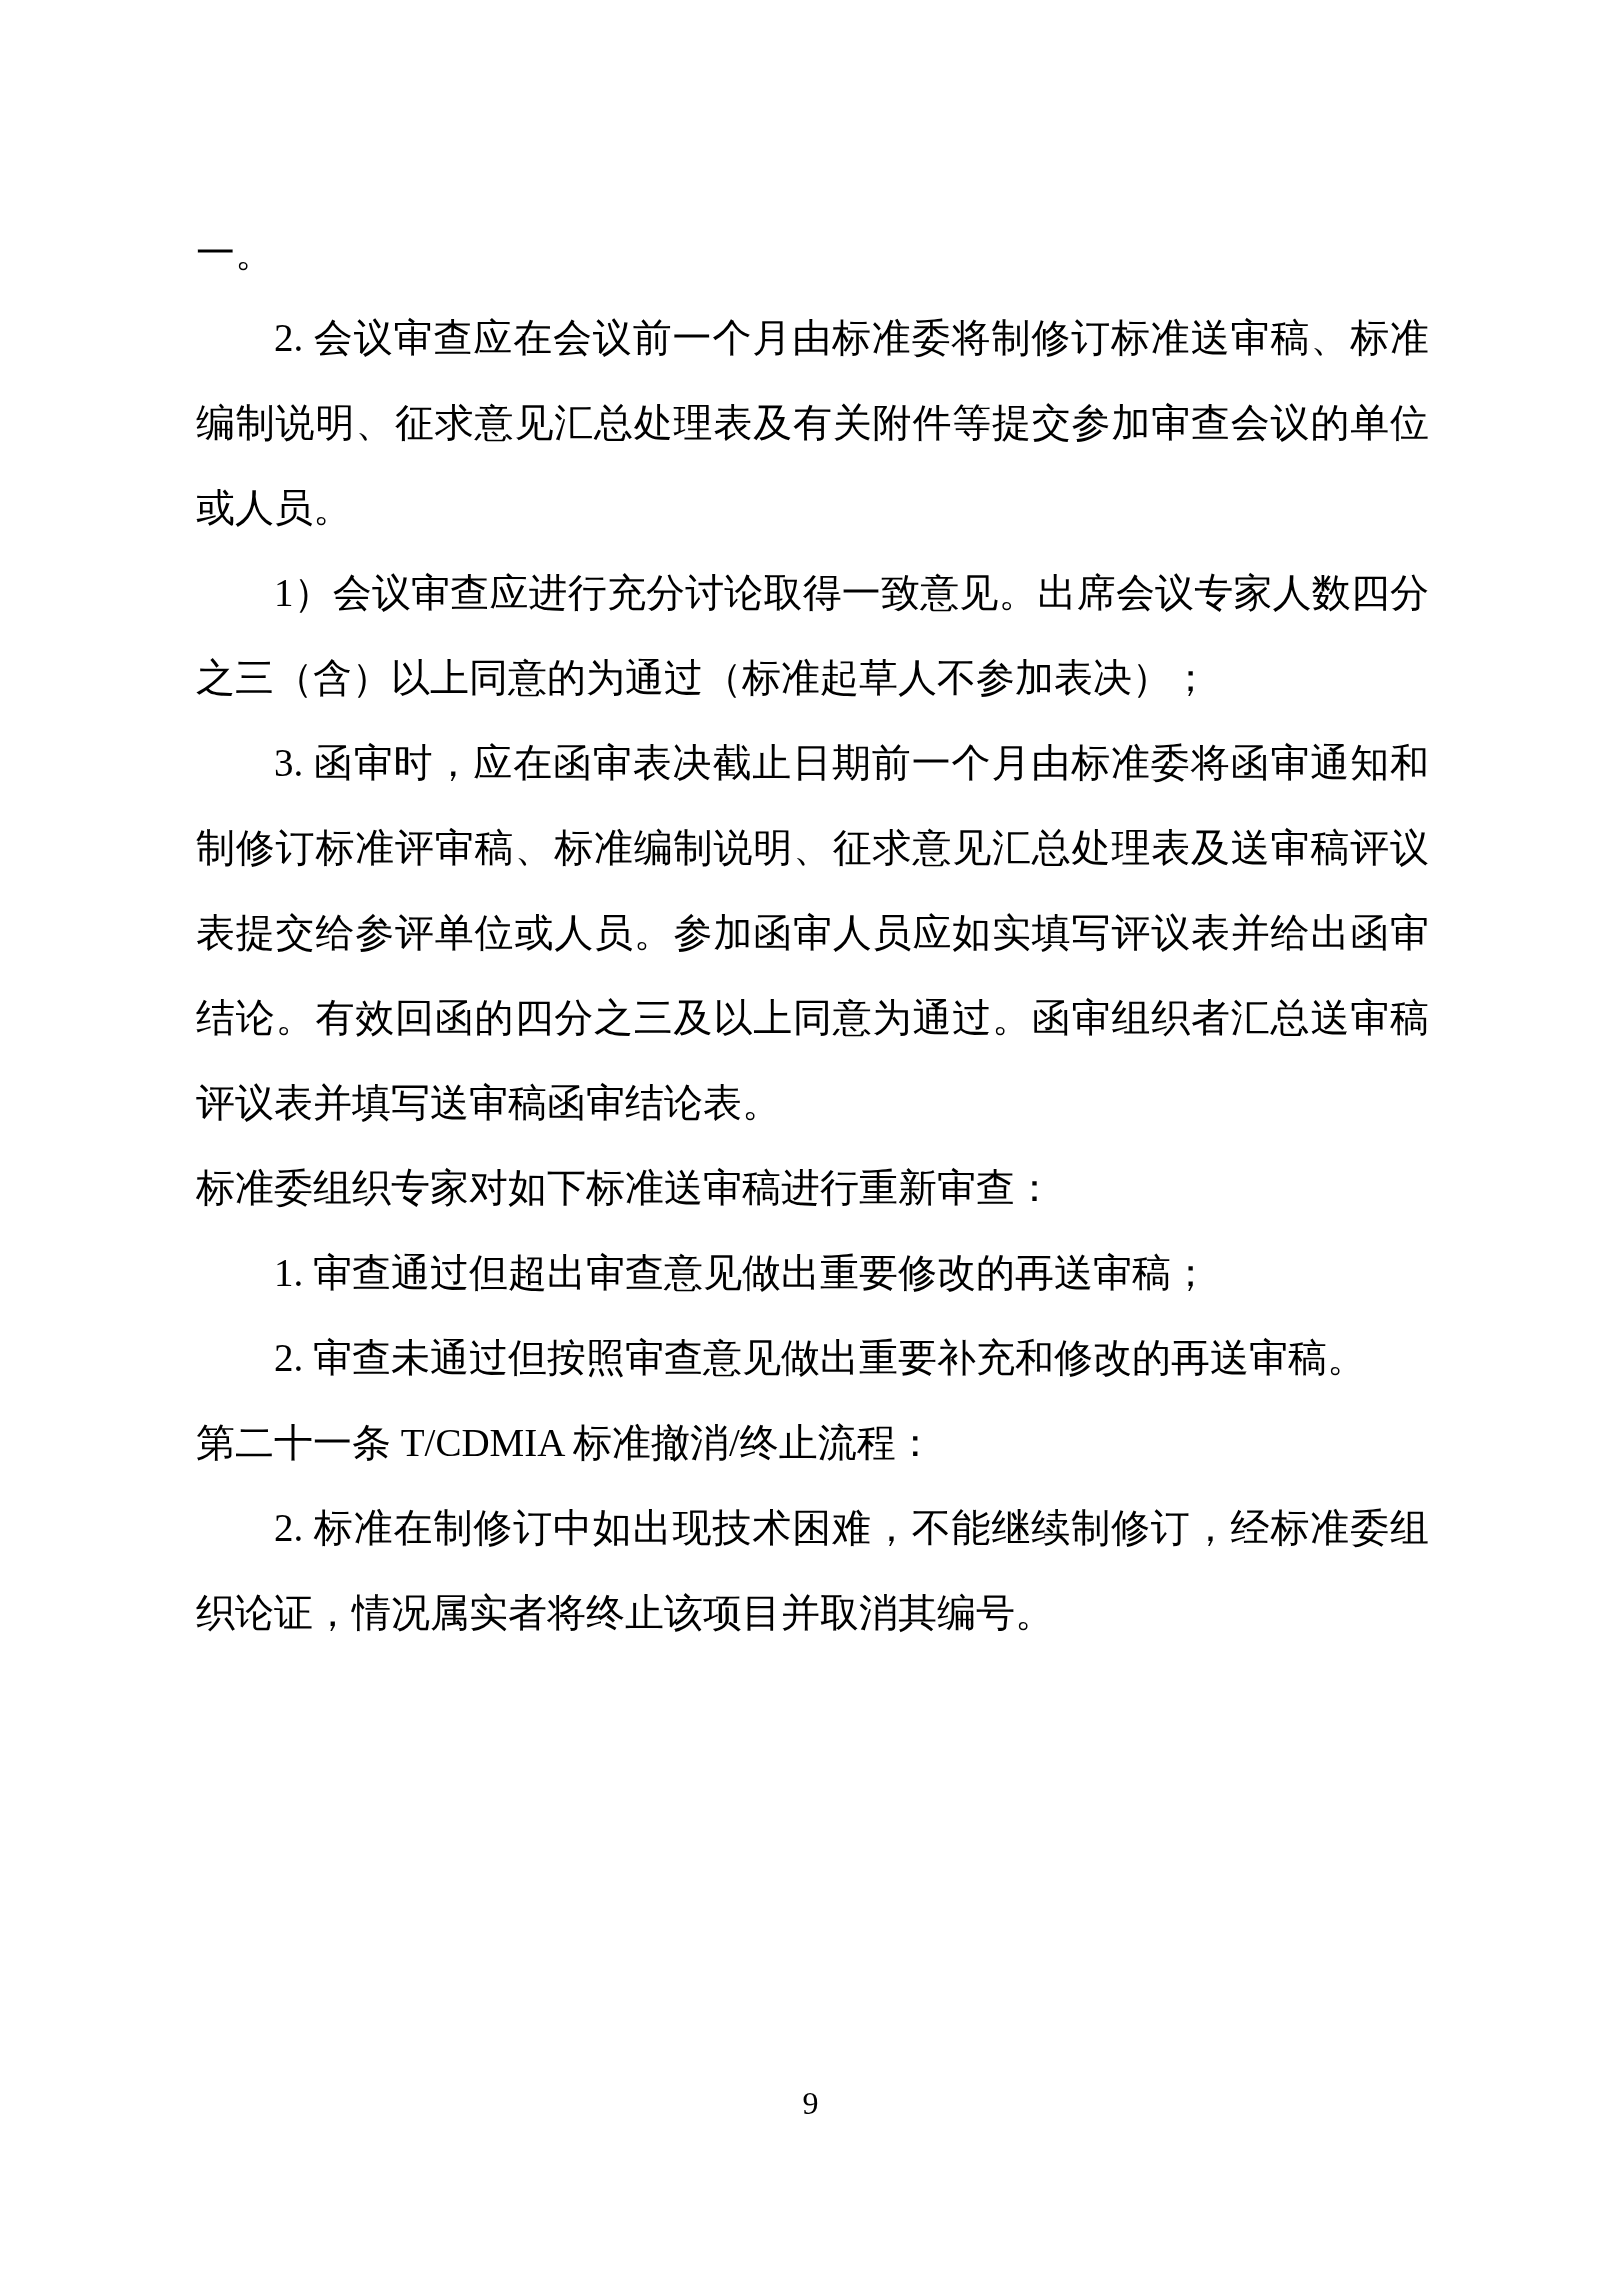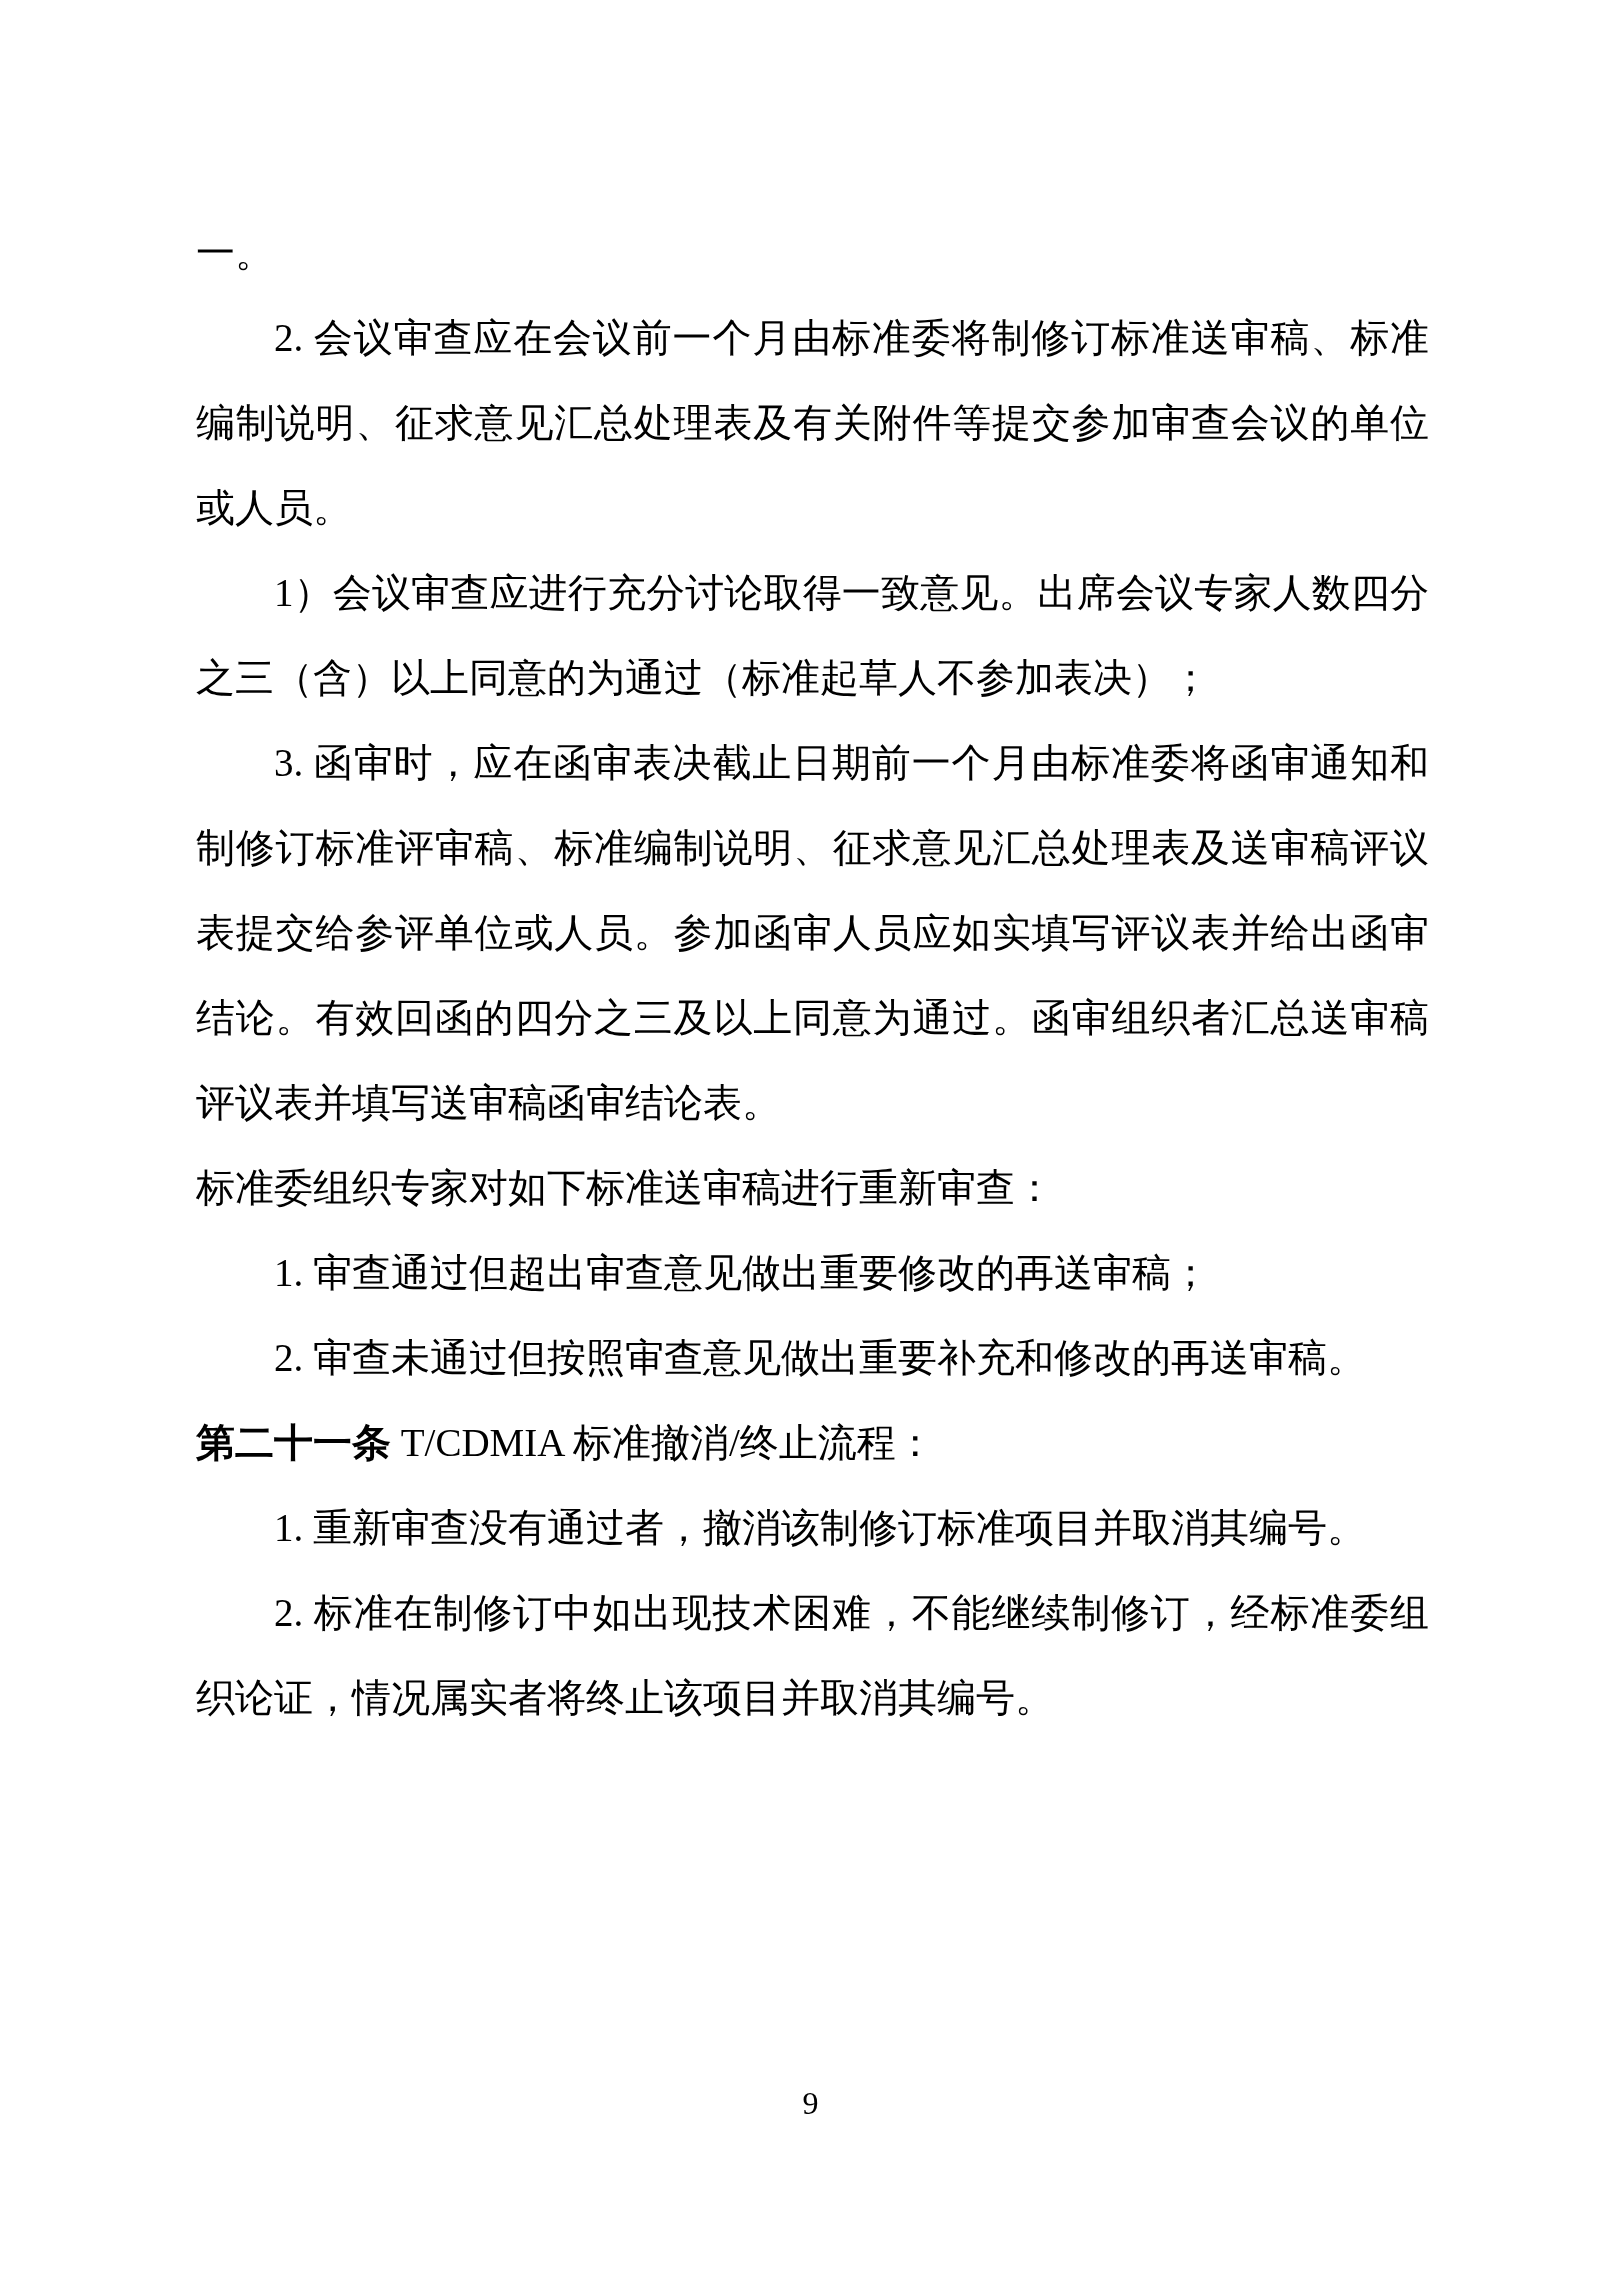--- a/index.html
+++ b/index.html
@@ -27,21 +27,21 @@
       letter-spacing: 0px;
     }
     .content p {
       margin: 0;
       padding: 0;
     }
     .content p.indent {
       text-indent: 2em;
     }
     .bold-run {
-      font-weight: bold;
+      font-weight: normal;
     }
     .page-number {
       position: absolute;
       top: 2084px;
       left: 0;
       width: 100%;
       text-align: center;
       font-size: 32px;
       line-height: 39px;
       color: #000000;
@@ -55,19 +55,18 @@
     <p>一。</p>
     <p class="indent">2. 会议审查应在会议前一个月由标准委将制修订标准送审稿、标准编制说明、征求意见汇总处理表及有关附件等提交参加审查会议的单位或人员。</p>
     <p class="indent">1）会议审查应进行充分讨论取得一致意见。出席会议专家人数四分之三（含）以上同意的为通过（标准起草人不参加表决）；</p>
     <p class="indent">3. 函审时，应在函审表决截止日期前一个月由标准委将函审通知和制修订标准评审稿、标准编制说明、征求意见汇总处理表及送审稿评议表提交给参评单位或人员。参加函审人员应如实填写评议表并给出函审结论。有效回函的四分之三及以上同意为通过。函审组织者汇总送审稿评议表并填写送审稿函审结论表。</p>
     <p>标准委组织专家对如下标准送审稿进行重新审查：</p>
     <p class="indent">1. 审查通过但超出审查意见做出重要修改的再送审稿；</p>
     <p class="indent">2. 审查未通过但按照审查意见做出重要补充和修改的再送审稿。</p>
     <p>
       <span class="bold-run">第二十一条</span><span> T/CDMIA 标准撤消/终止流程：</span>
     </p>
-    <p class="indent">1. 重新审查没有通过者，撤消该制修订标准项目并取消其编号。</p>
     <p class="indent">2. 标准在制修订中如出现技术困难，不能继续制修订，经标准委组织论证，情况属实者将终止该项目并取消其编号。</p>
   </div>
 
   <div class="page-number">9</div>
 </div>
 
 
 </body></html>

